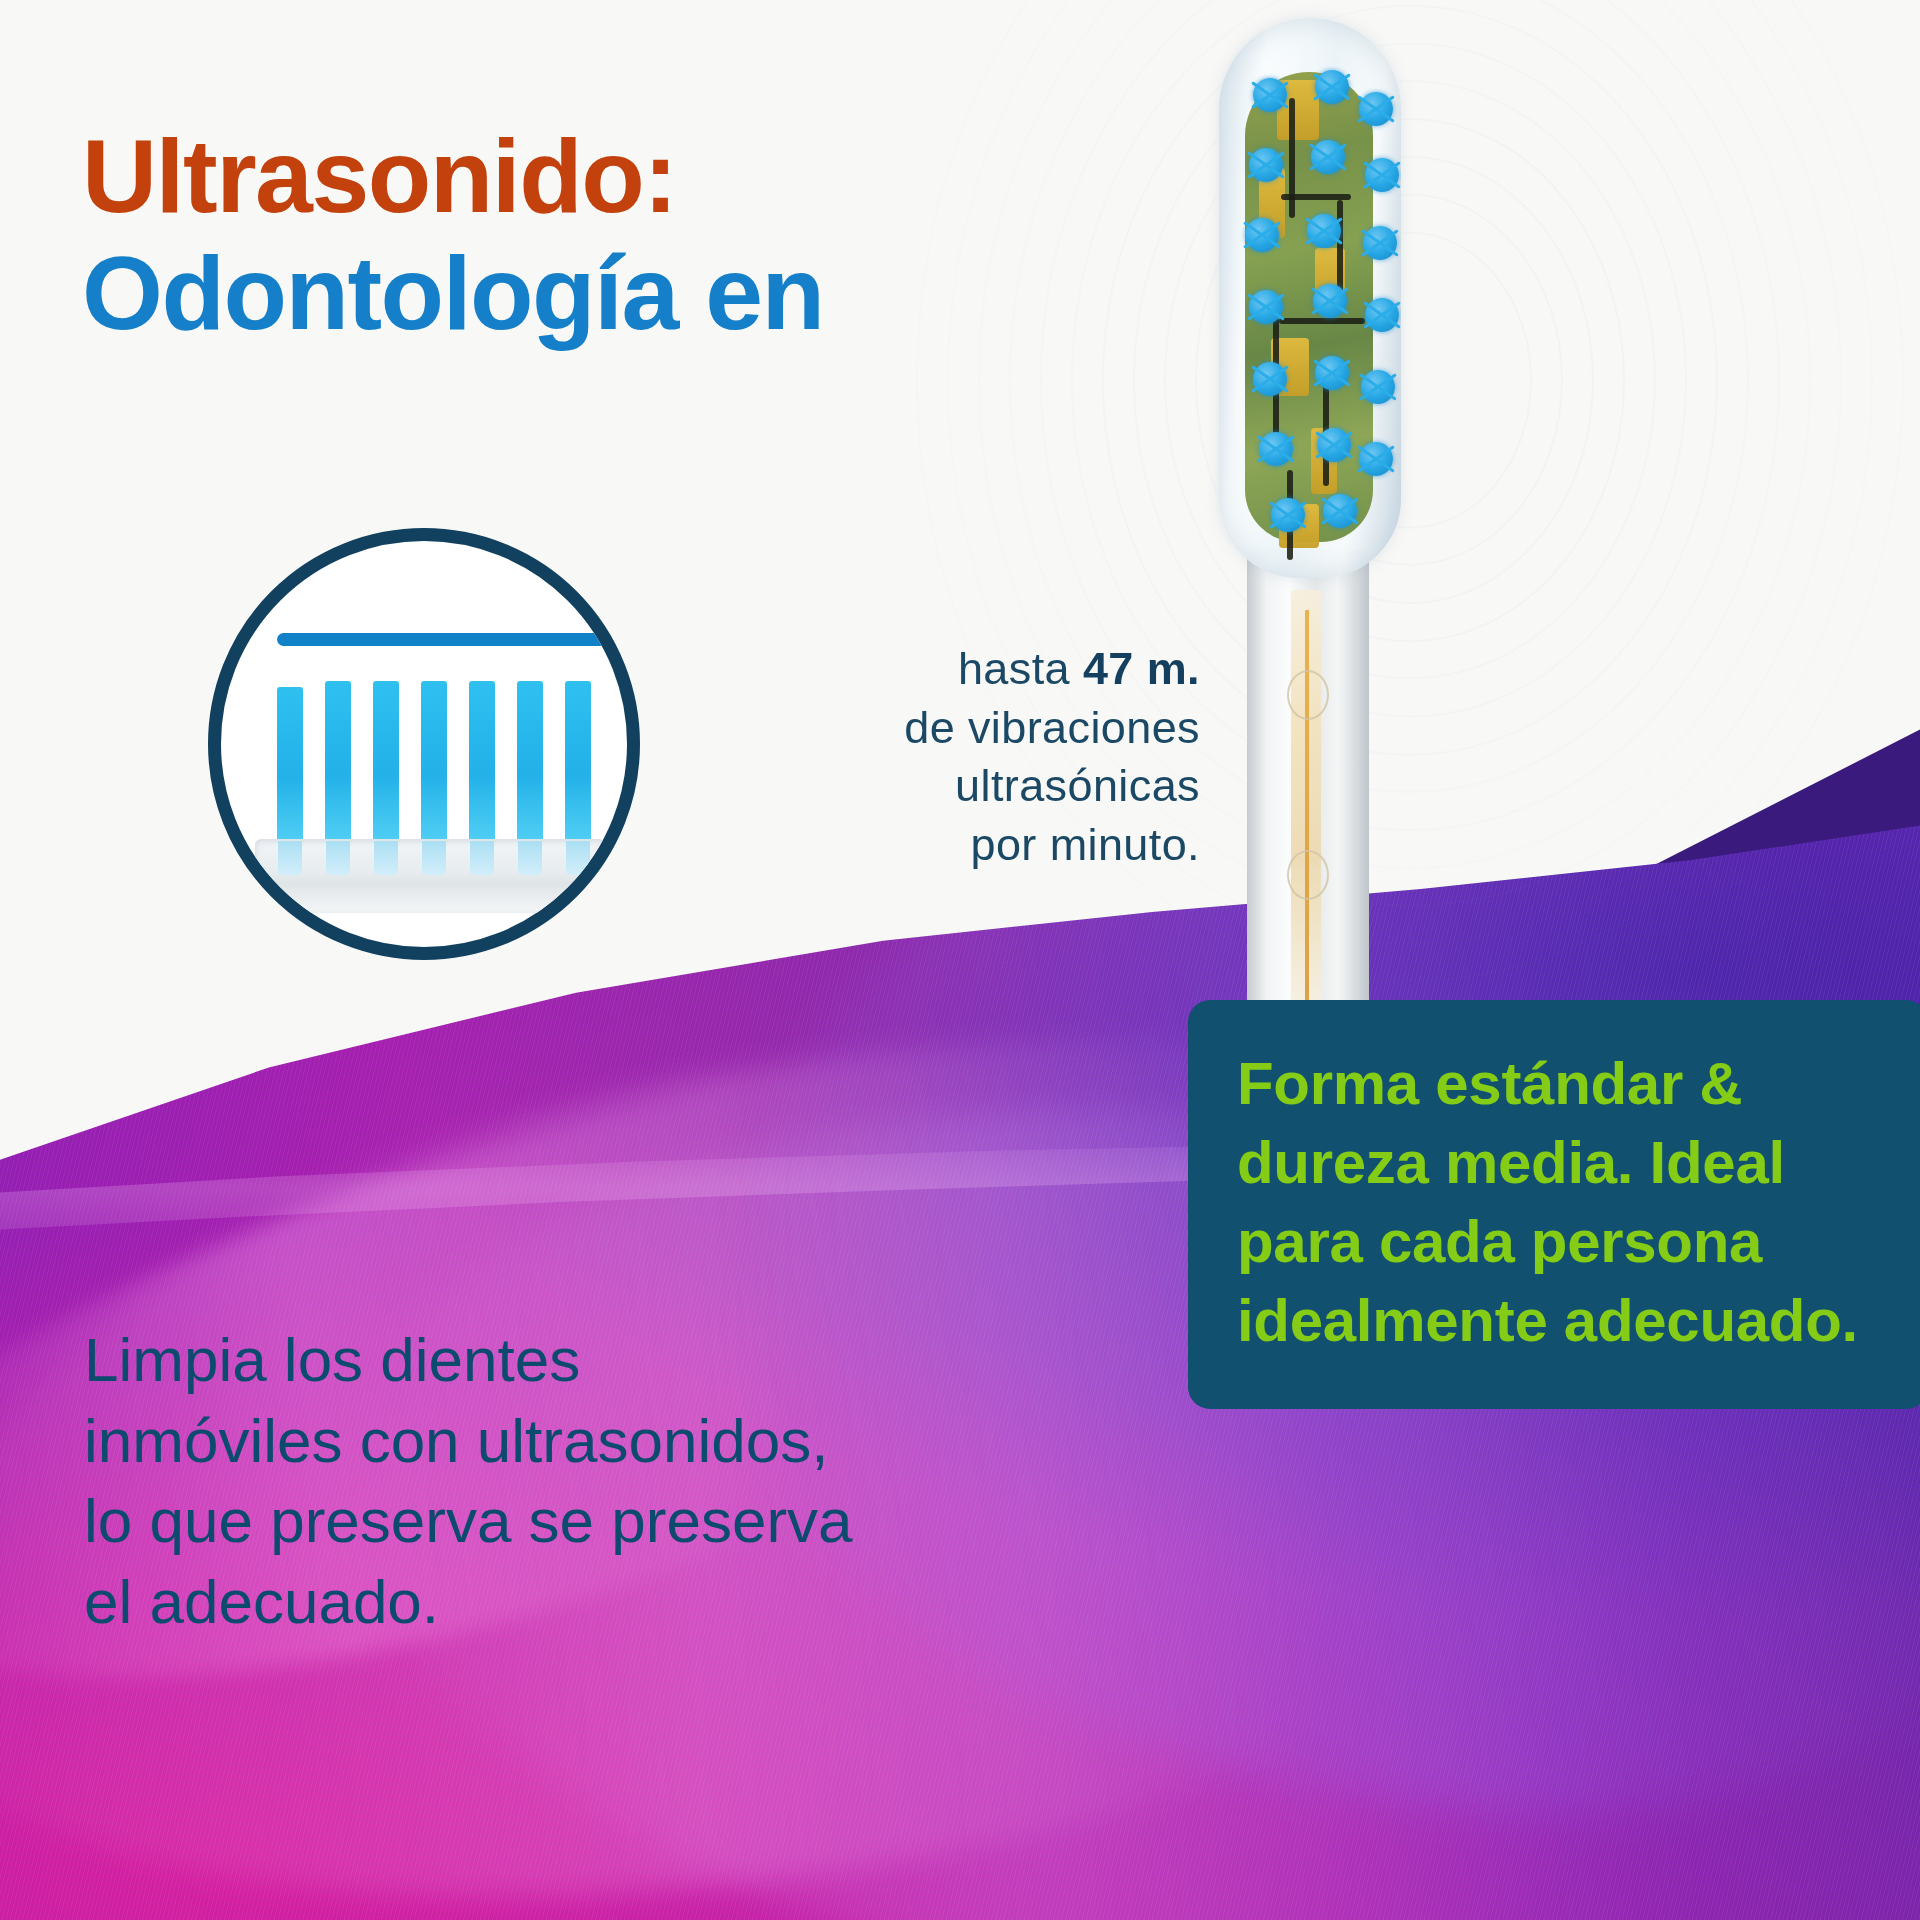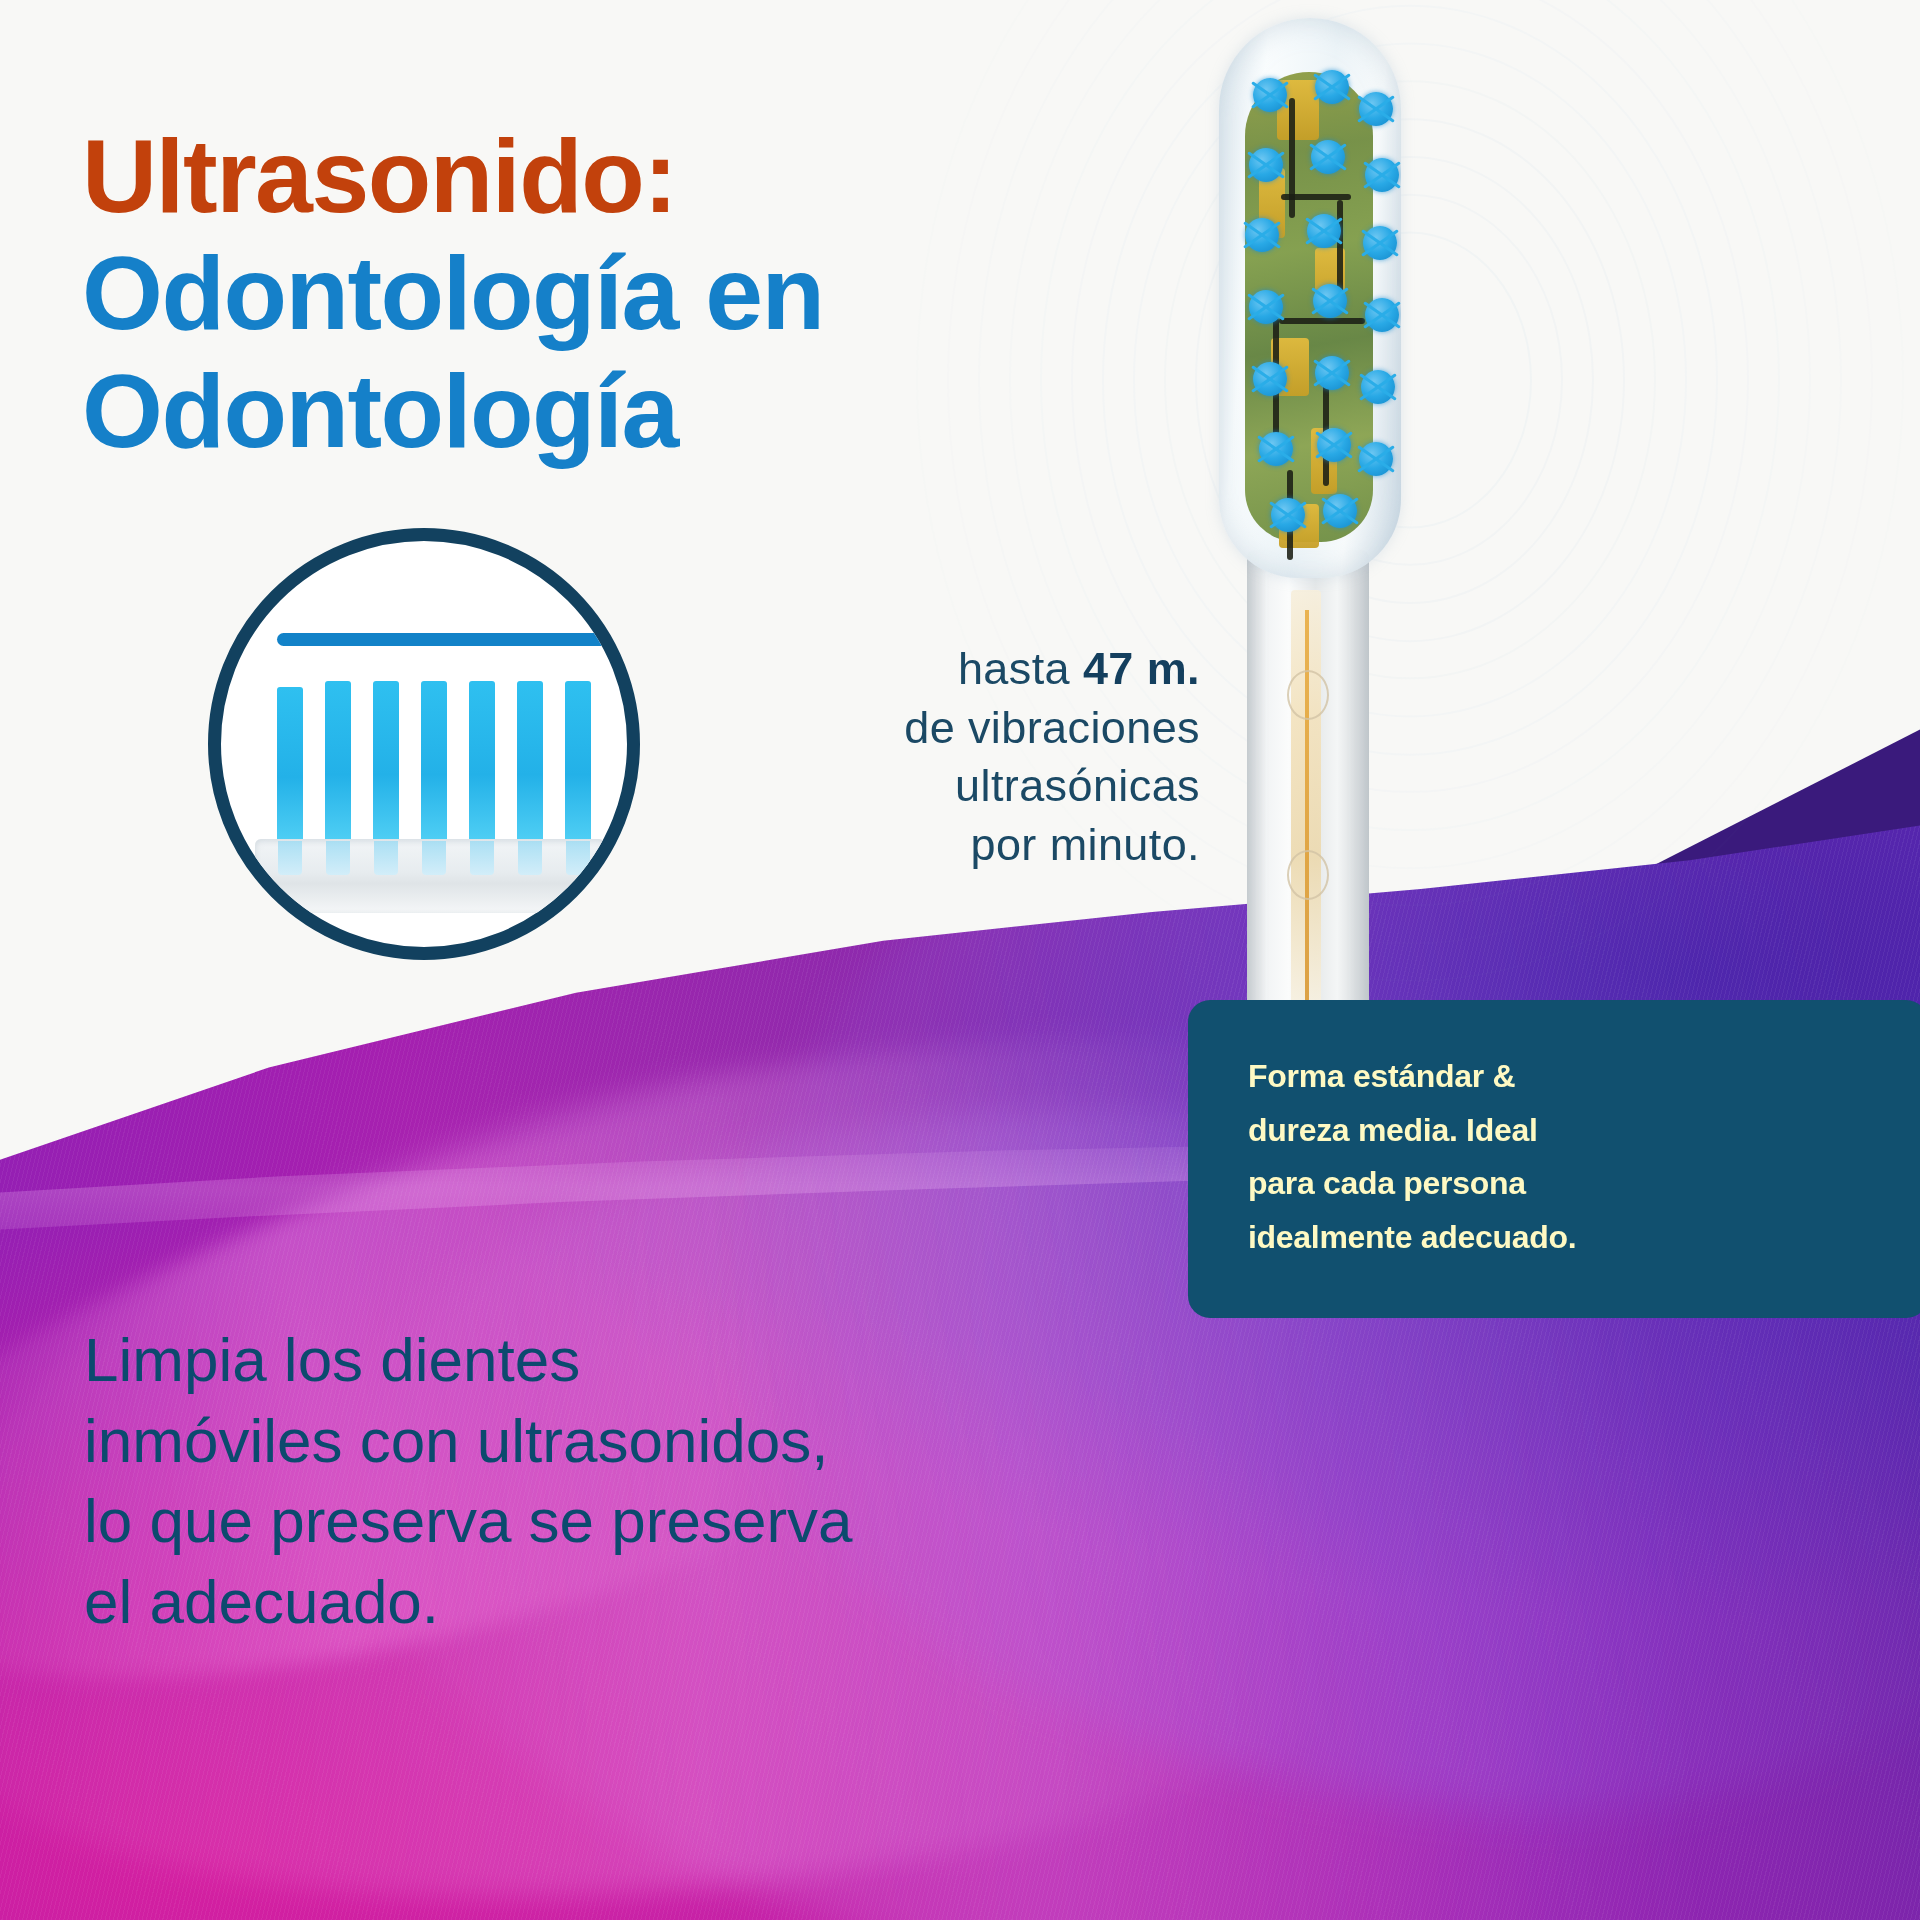--- a/index.html
+++ b/index.html
@@ -199,22 +199,22 @@
   }
   .vib-note b{font-weight:700;color:#143f5e;}
 
   .teal-card{
     position:absolute;left:1188px;top:1000px;width:740px;
     background:#11506f;border-radius:22px;
     padding:44px 48px 48px 48px;
     box-sizing:border-box;
   }
   .teal-card p{
-    margin:12px;color:#fef9c3;font-weight:700;
-    font-size:32px;line-height:1.30;letter-spacing:-0.3px;
+    margin:1px;color:#84cc16;font-weight:700;
+    font-size:60px;line-height:1.30;letter-spacing:-0.3px;
   }
 
   .bottom-copy{
     position:absolute;left:84px;top:1320px;width:1080px;
     color:#0c4a6e;font-weight:400;
     font-size:62px;line-height:1.30;letter-spacing:0px;
   }
   .bottom-copy span{display:block;}
 </style>
 </head>
@@ -296,21 +296,20 @@
           <div class="bristle" style="left: 140px; top: 424px;"></div>
           <div class="bristle" style="left: 52px; top: 480px;"></div>
           <div class="bristle" style="left: 104px; top: 476px;"></div>
         </div>
     </div>
   </div>
 
   <h1 class="headline">
     <span class="hl-1">Ultrasonido:</span>
     <span class="hl-2">Odontología en</span>
-    <span class="hl-3">Odontología</span>
   </h1>
 
   <div class="circle-inset">
     <div class="inset-bar"></div>
     <div id="tufts">
         <div class="tuft" style="left: 56px; height: 164px;"></div>
         <div class="tuft" style="left: 104px; height: 170px;"></div>
         <div class="tuft" style="left: 152px; height: 170px;"></div>
         <div class="tuft" style="left: 200px; height: 170px;"></div>
         <div class="tuft" style="left: 248px; height: 170px;"></div>

